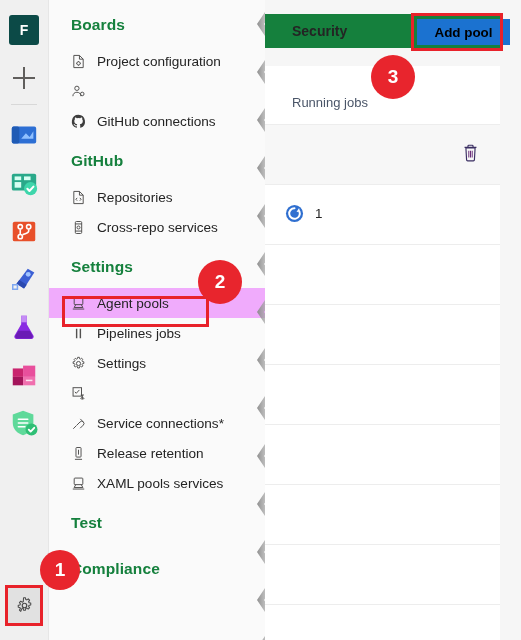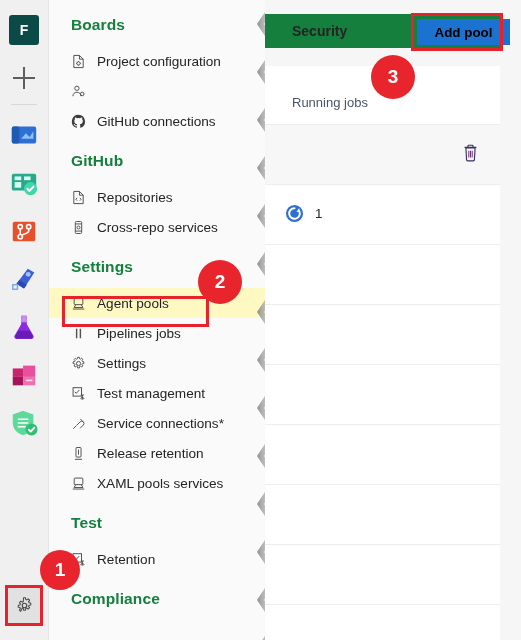--- a/index.html
+++ b/index.html
@@ -49,21 +49,21 @@
   .nav-head{
     font-size:15.5px;font-weight:700;color:#15803d;
     padding:0 0 0 22px;height:30px;line-height:30px;letter-spacing:.1px;
   }
   .nav-gap{height:10px;}
   .nav-gap-s{height:6px;}
   .nav-row{
     display:flex;align-items:center;height:30px;padding-left:22px;gap:11px;
     font-size:13.6px;color:#242424;white-space:nowrap;
   }
-  .nav-row.sel{background:#fef9c3;}
+  .nav-row.sel{background:#f0abfc;}
   .nav-ico{width:15px;height:15px;flex:0 0 15px;display:block;opacity:.88;}
 
   
   .zig{
     position:absolute;left:255px;top:0;width:32px;height:640px;
     pointer-events:none;
   }
 
   
   .content{
@@ -281,21 +281,20 @@
           </svg>
           <span>Settings</span>
         </div>
         <div class="nav-row">
           <svg xmlns="http://www.w3.org/2000/svg" viewBox="0 0 16 16" class="nav-ico">
             <rect x="2.2" y="1.8" width="9" height="9" fill="none" stroke="#3b3a39" stroke-width="1.05"></rect>
             <path d="M4.1 6.2l1.5 1.6 3.3-3.6" fill="none" stroke="#3b3a39" stroke-width="1.05"></path>
             <path d="M10.4 9.6h3.4M11 13.9h2.2M12.1 9.6v4.3" fill="none" stroke="#3b3a39" stroke-width="1.05"></path>
             <path d="M10.4 13.9c0-1.1.7-1.8 1.7-1.8s1.7.7 1.7 1.8" fill="none" stroke="#3b3a39" stroke-width="1.05"></path>
           </svg>
-          <span>Test management</span>
         </div>
         <div class="nav-row">
           <svg xmlns="http://www.w3.org/2000/svg" viewBox="0 0 16 16" class="nav-ico">
             <path d="M2.4 13.6L6 10" fill="none" stroke="#3b3a39" stroke-width="1.05"></path>
             <path d="M6.4 9.6l3.3-3.3a2.4 2.4 0 1 1 3.4 3.4L9.8 13" fill="none" stroke="#3b3a39" stroke-width="1.05"></path>
             <path d="M9.9 3.1l3 3" fill="none" stroke="#3b3a39" stroke-width="1.05"></path>
           </svg>
           <span>Service connections*</span>
         </div>
         <div class="nav-row">
@@ -310,29 +309,20 @@
           <svg xmlns="http://www.w3.org/2000/svg" viewBox="0 0 16 16" class="nav-ico">
             <rect x="3.4" y="2.2" width="9.2" height="7" rx=".8" fill="none" stroke="#3b3a39" stroke-width="1.05"></rect>
             <path d="M5.1 9.2l-1.8 3.1h9.4L10.9 9.2" fill="none" stroke="#3b3a39" stroke-width="1.05"></path>
             <path d="M1.9 13.9h12.2" fill="none" stroke="#3b3a39" stroke-width="1.05"></path>
           </svg>
           <span>XAML pools services</span>
         </div>
         <div class="nav-gap"></div>
         <div class="nav-head">Test</div>
         <div class="nav-gap-s"></div>
-        <div class="nav-row">
-          <svg xmlns="http://www.w3.org/2000/svg" viewBox="0 0 16 16" class="nav-ico">
-            <rect x="2.2" y="1.8" width="9" height="9" fill="none" stroke="#3b3a39" stroke-width="1.05"></rect>
-            <path d="M4.1 6.2l1.5 1.6 3.3-3.6" fill="none" stroke="#3b3a39" stroke-width="1.05"></path>
-            <path d="M10.4 9.6h3.4M11 13.9h2.2M12.1 9.6v4.3" fill="none" stroke="#3b3a39" stroke-width="1.05"></path>
-            <path d="M10.4 13.9c0-1.1.7-1.8 1.7-1.8s1.7.7 1.7 1.8" fill="none" stroke="#3b3a39" stroke-width="1.05"></path>
-          </svg>
-          <span>Retention</span>
-        </div>
         <div class="nav-gap"></div>
         <div class="nav-head">Compliance</div>
       </div>
   </div>
 
   <svg class="zig" viewBox="0 0 32 640" preserveAspectRatio="none">
     <defs>
       <linearGradient id="zgrad" x1="0" y1="0" x2="1" y2="0">
         <stop offset="0%" stop-color="#8a8a8a" stop-opacity="0.95"></stop>
         <stop offset="55%" stop-color="#b9b9b9" stop-opacity="0.55"></stop>

